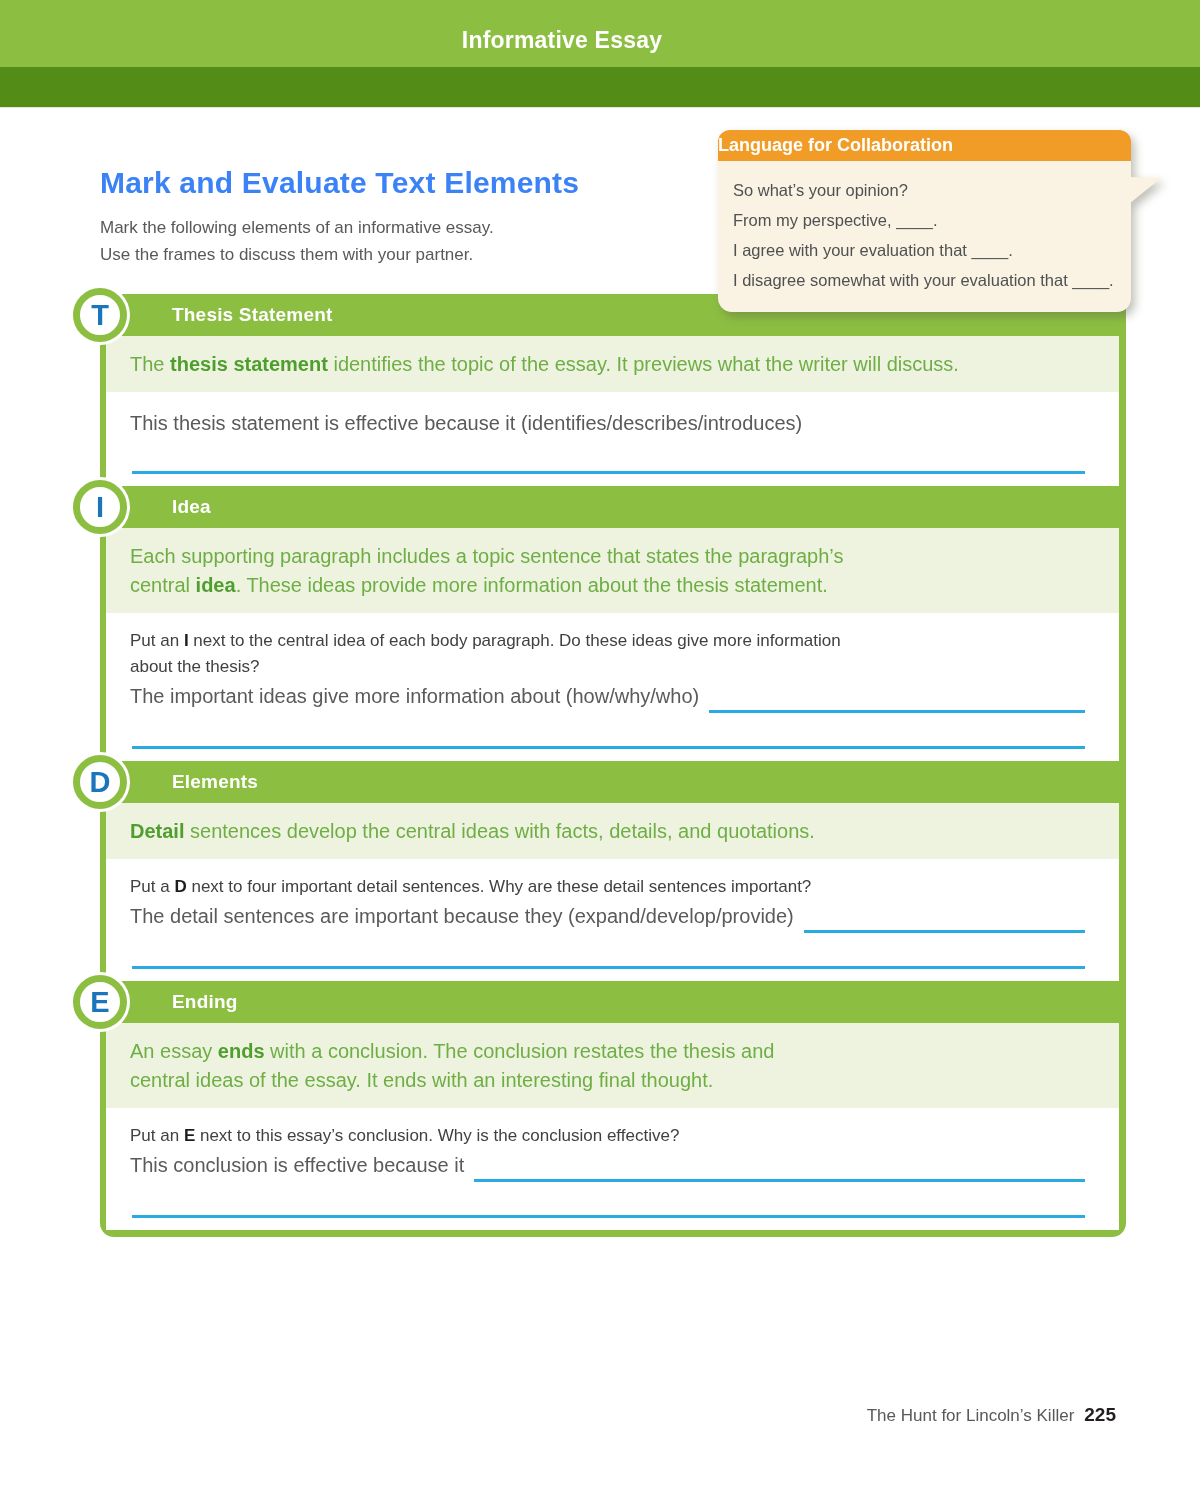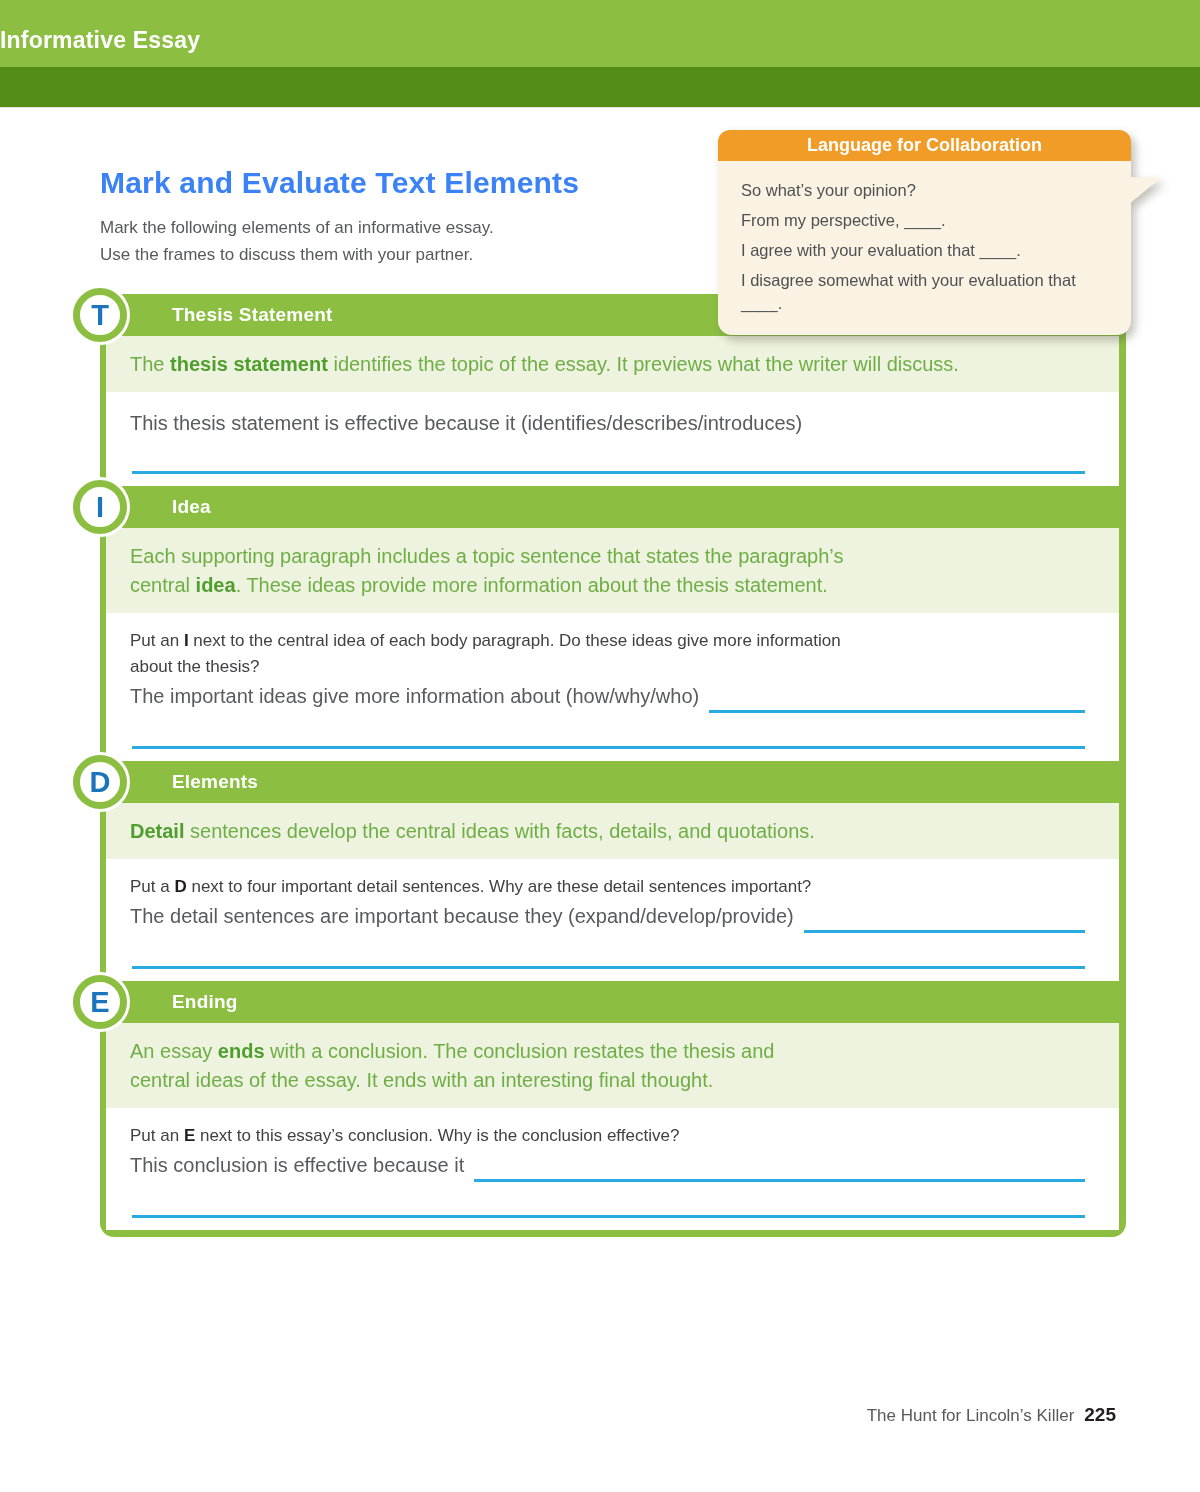--- a/index.html
+++ b/index.html
@@ -4,44 +4,44 @@
 <style>
   * { margin:0; padding:0; box-sizing:border-box; }
   html,body { background:#ffffff; }
   body { font-family:"Liberation Sans", sans-serif; }
   .page {
     position:relative; width:1200px; height:1492px; background:#fff; overflow:hidden;
   }
   
   .topbar {
     height:67px; background:#8cbe42; padding:27px 76px 0 0;
-    text-align:left;
+    text-align:center;
   }
   .topbar-label { color:#fff; font-weight:bold; font-size:23px; letter-spacing:.2px; }
   .topbar-dark { height:41px; background:#538c16; border-bottom:1px solid #e4e4e2; }
 
   
   .intro { padding:58px 0 0 100px; width:640px; }
   .intro h1 { font-size:30px; font-weight:bold; color:#3b82f6; letter-spacing:.2px; }
   .intro p { margin-top:14px; font-size:17px; line-height:27px; color:#58595b; white-space:pre-wrap; }
 
   
   .bubble {
     position:absolute; top:130px; left:718px; width:413px; z-index:6;
     filter:drop-shadow(4px 5px 5px rgba(90,90,70,.38));
   }
   .bubble-head {
     background:#f09c26; color:#fff; font-weight:bold; font-size:18px;
-    height:31px; line-height:31px; text-align:center;
+    height:31px; line-height:31px; text-align:left;
     border-radius:12px 12px 0 0;
   }
   .bubble-body {
     background:#faf3e4; border-radius:0 0 14px 14px; padding:11px 16px 13px 15px;
   }
-  .bubble-body p { color:#4f5052; font-size:16.5px; line-height:23px; margin:7px 8px; }
+  .bubble-body p { color:#4f5052; font-size:16.5px; line-height:23px; margin:7px 0; }
   .bubble-tail {
     position:absolute; left:411px; top:47px; width:32px; height:27px;
     background:#faf3e4; clip-path:polygon(0 0, 100% 4%, 0 100%);
   }
 
   
   .sections {
     margin:26px 74px 0 100px; width:1026px;
     border-left:6px solid #8cbe42; border-right:7px solid #8cbe42; border-bottom:7px solid #8cbe42;
     border-radius:10px 10px 14px 14px; background:#fff;

